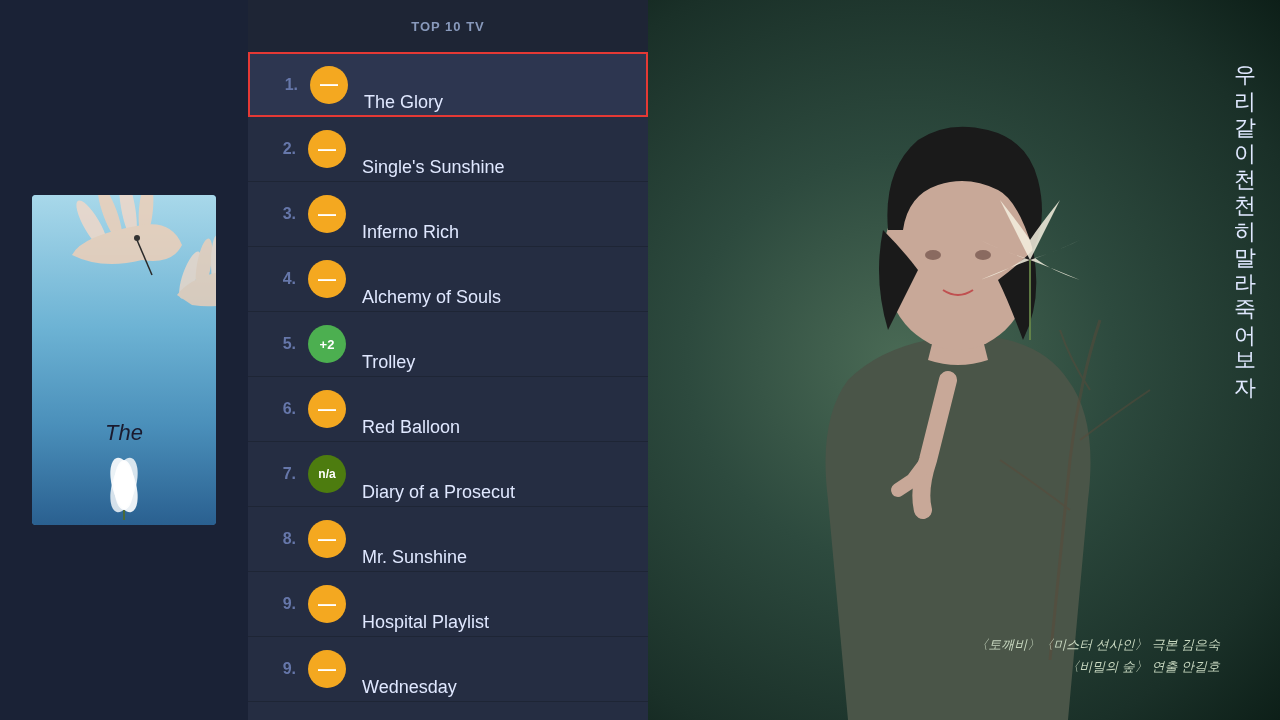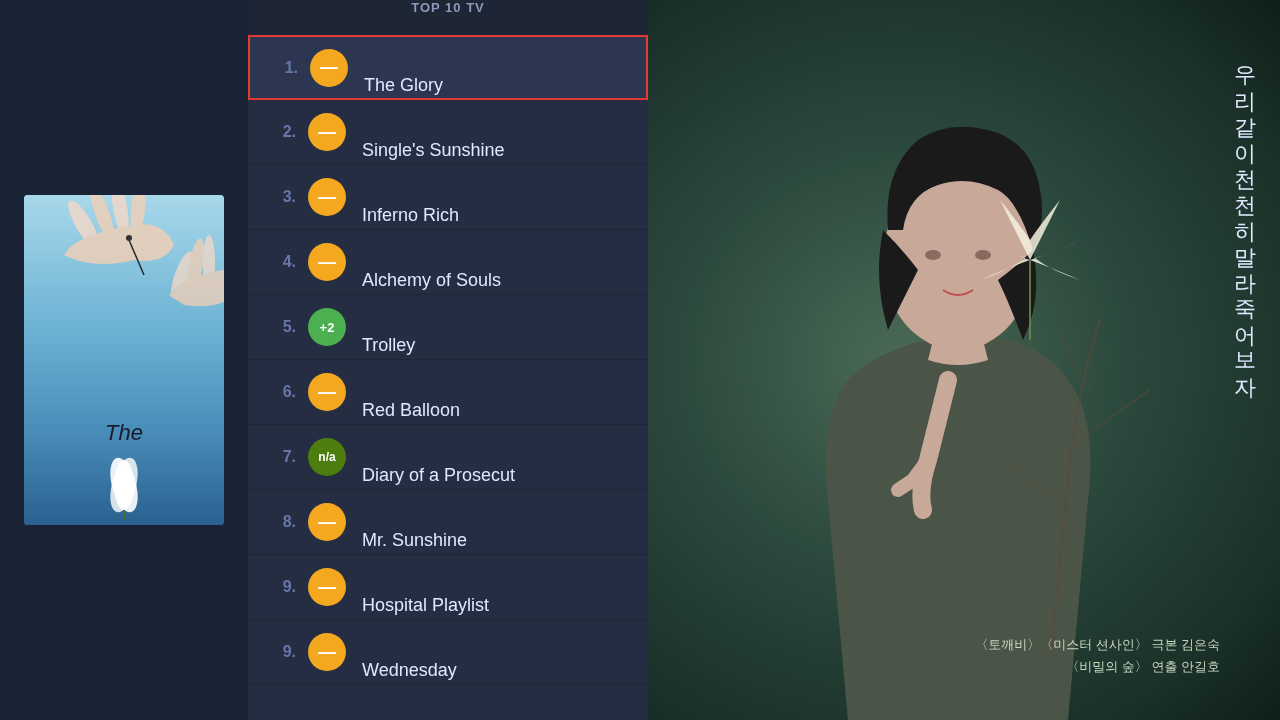--- a/index.html
+++ b/index.html
@@ -20,21 +20,21 @@
       height: 720px;
       background: #1a2236;
       display: flex;
       align-items: center;
       justify-content: center;
       position: relative;
       z-index: 2;
     }
 
     .thumbnail {
-      width: 200px;
+      width: 184px;
       height: 330px;
       background: linear-gradient(135deg, #87ceeb 0%, #5ba3c9 30%, #4a90c4 60%, #3a7ab5 100%);
       border-radius: 4px;
       display: flex;
       flex-direction: column;
       align-items: center;
       justify-content: center;
       position: relative;
       overflow: hidden;
       padding-left: 28px;
@@ -74,24 +74,24 @@
       width: 400px;
       min-width: 400px;
       height: 720px;
       background: #252d42;
       position: relative;
       z-index: 2;
       overflow: hidden;
     }
 
     .list-header {
-      height: 35px;
+      height: 52px;
       background: #1e2535;
       display: flex;
-      align-items: flex-start;
+      align-items: center;
       justify-content: center;
       color: #8899bb;
       font-size: 13px;
       font-weight: bold;
       letter-spacing: 1px;
     }
 
     .list-item {
       display: flex;
       align-items: center;
@@ -183,20 +183,21 @@
       position: absolute;
       bottom: 40px;
       right: 60px;
       text-align: right;
     }
 
     .bottom-credits p {
       color: #c8d8c0;
       font-size: 13px;
       margin-bottom: 4px;
+      font-style: italic;
     }
   </style>
 </head>
 <body>
 
 <div class="left-panel">
   <div class="thumbnail">
     <div class="thumbnail-bg"></div>
 
     <svg width="218" height="140" style="position:absolute;top:0;left:0;z-index:1;" viewBox="0 0 218 140">

